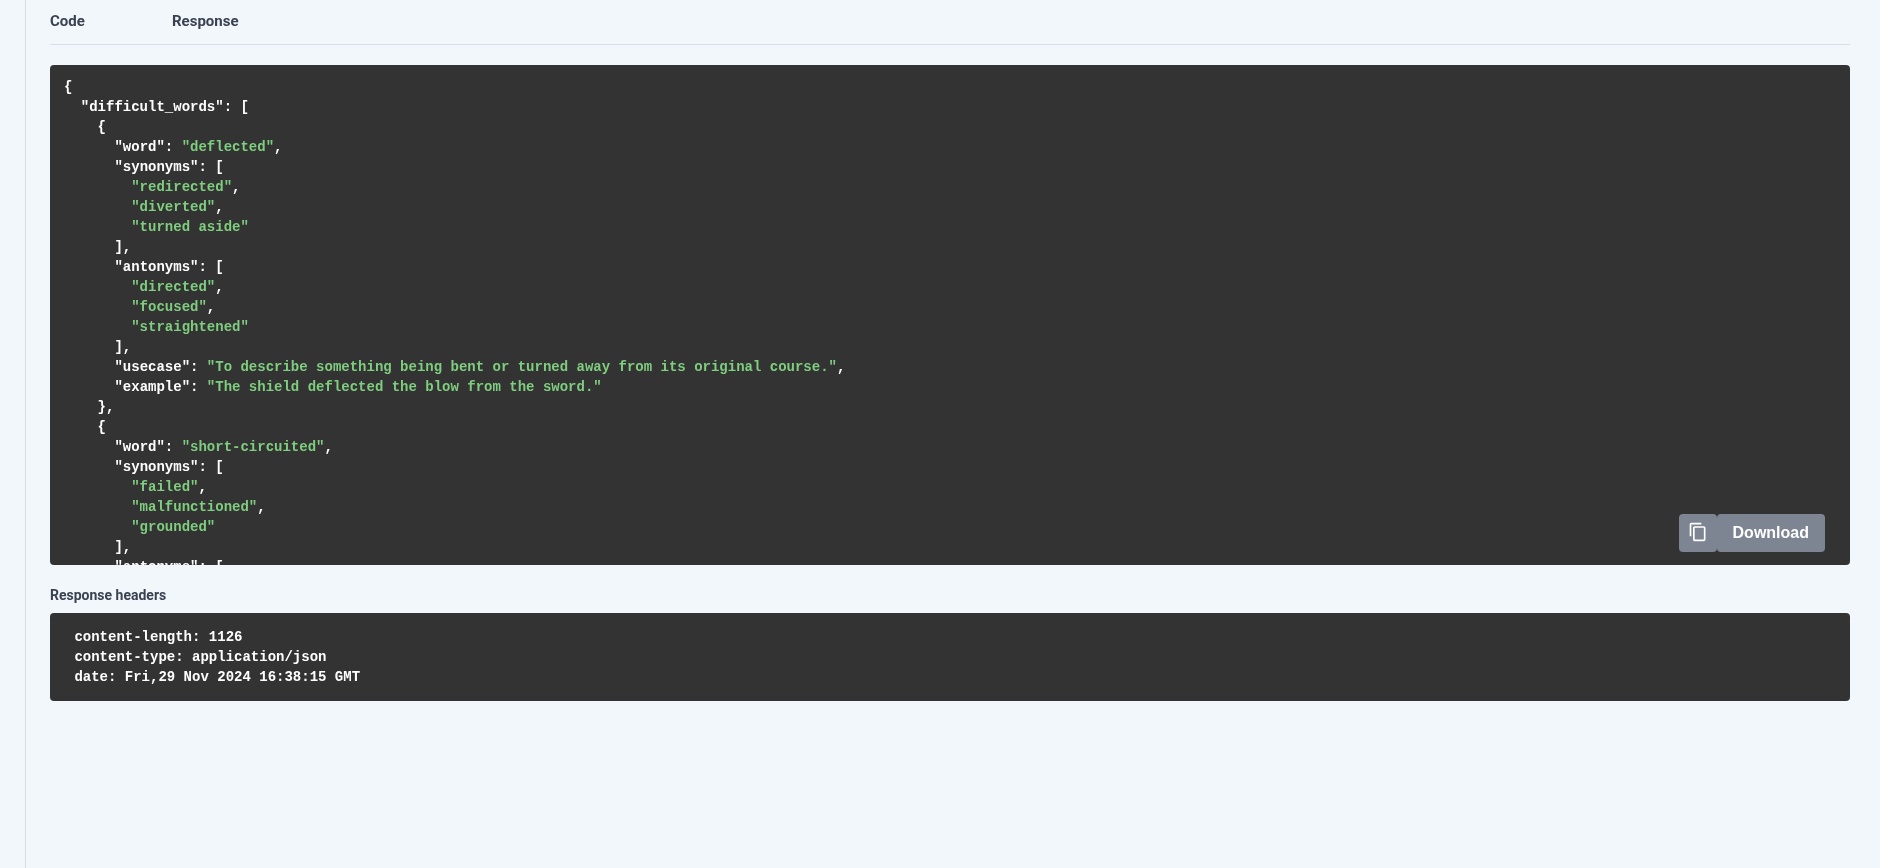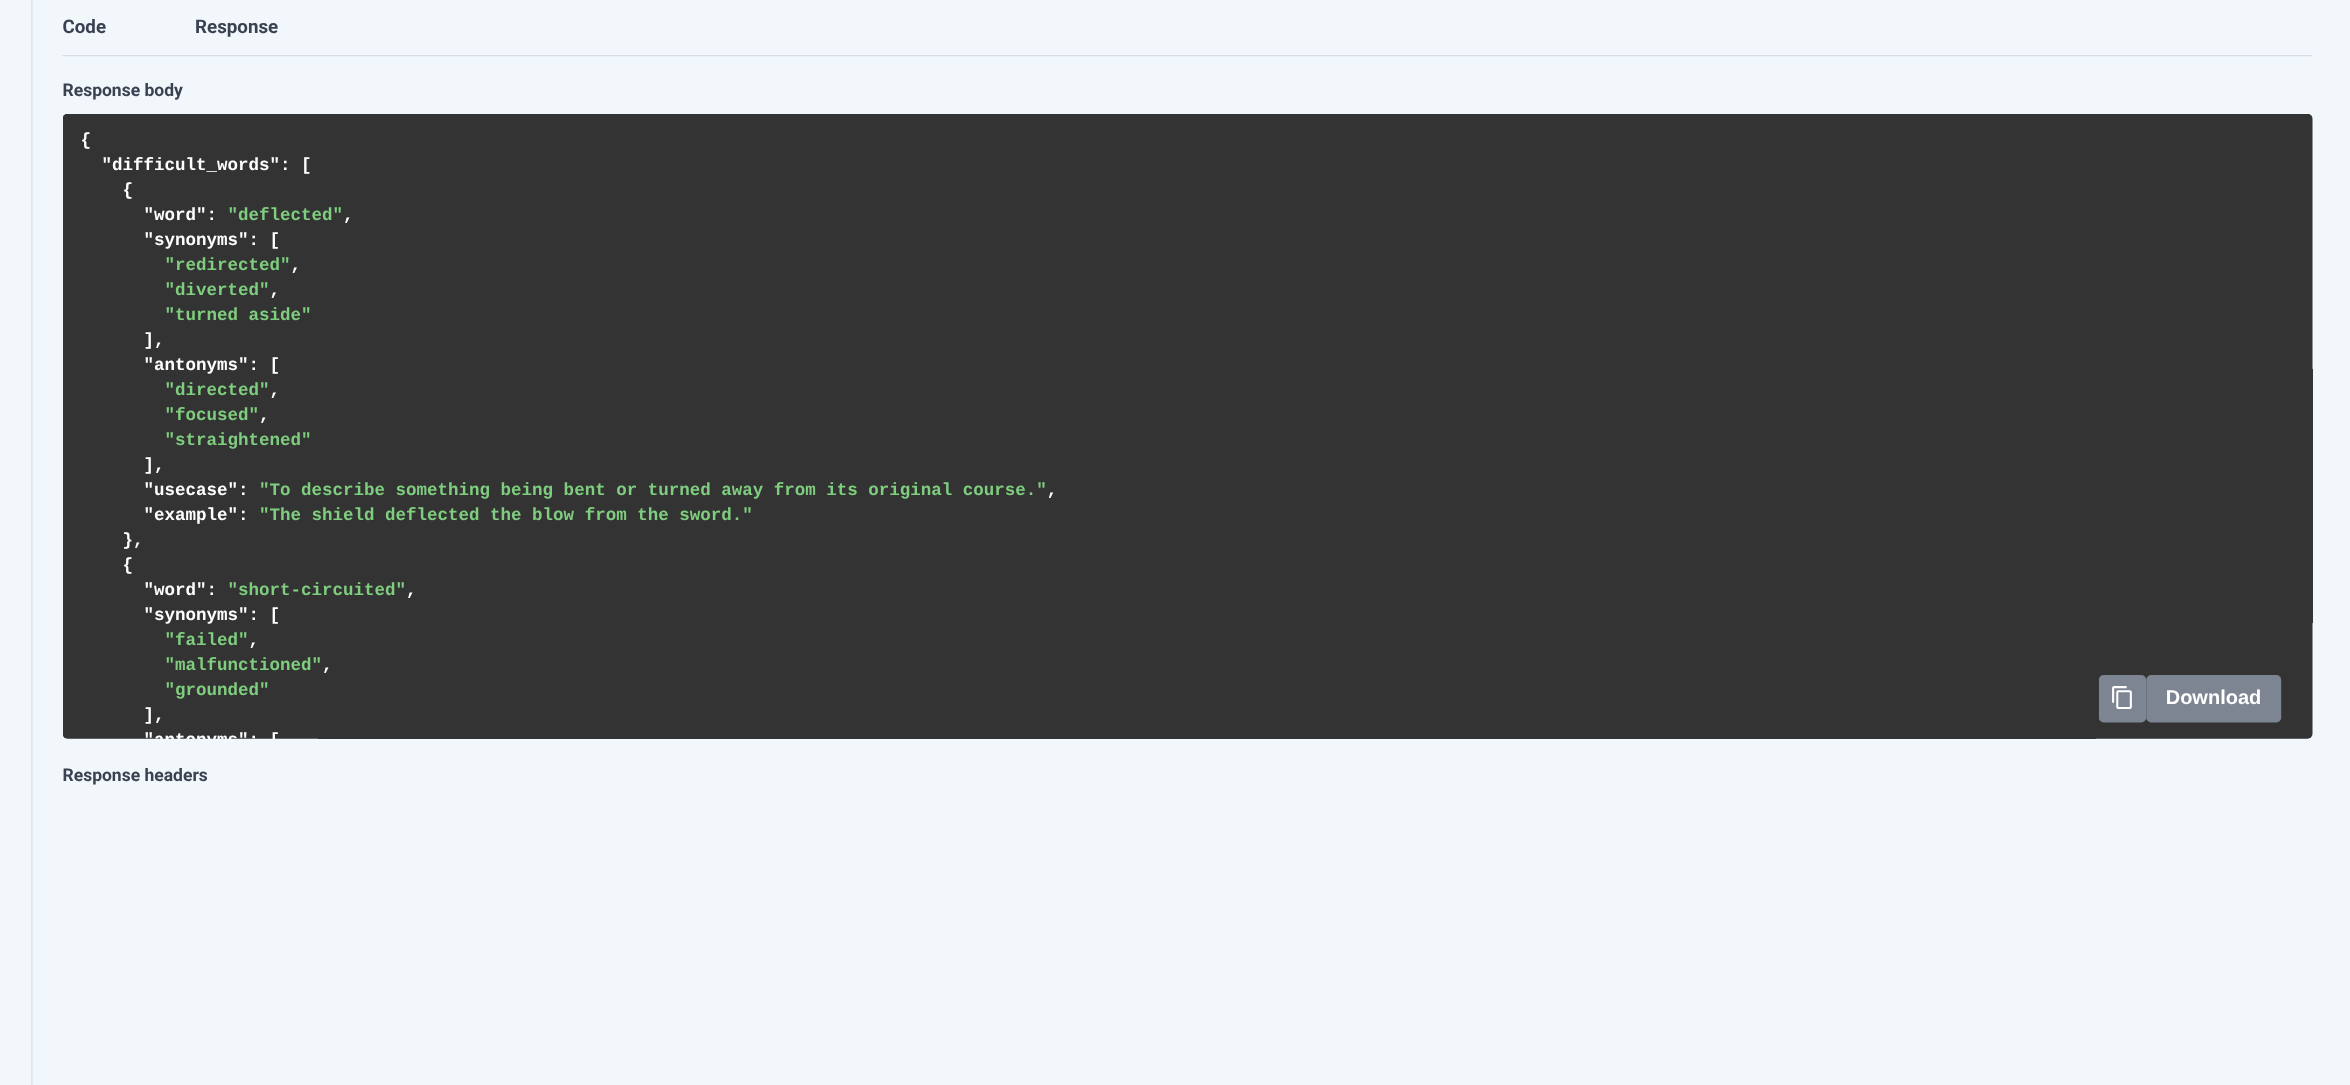--- a/index.html
+++ b/index.html
@@ -22,20 +22,21 @@
   }
   .response-table {
     width: 100%;
   }
   .response-header-row {
     display: flex;
     border-bottom: 1px solid #d8dde7;
     padding-bottom: 14px;
     margin-bottom: 20px;
     padding-top: 12px;
+    gap: 16px;
   }
   .code-header {
     width: 106px;
     font-weight: 700;
     font-size: 15px;
     color: #3b4151;
   }
   .details-header {
     font-weight: 700;
     font-size: 15px;
@@ -149,21 +150,20 @@
 <body>
 
 <div class="container">
   <div class="response-table">
     <div class="response-header-row">
       <div class="code-header">Code</div>
       <div class="details-header">Response</div>
     </div>
     <div class="response-row">
       <div class="details-col">
-        <div class="section-title">Response body</div>
         <div class="code-block-wrapper">
           <pre class="code-block" id="response-body-pre"><span class="json-punct">{</span>
   <span class="json-key">"difficult_words"</span><span class="json-punct">: [</span>
     <span class="json-punct">{</span>
       <span class="json-key">"word"</span><span class="json-punct">: </span><span class="json-string">"deflected"</span><span class="json-punct">,</span>
       <span class="json-key">"synonyms"</span><span class="json-punct">: [</span>
         <span class="json-string">"redirected"</span><span class="json-punct">,</span>
         <span class="json-string">"diverted"</span><span class="json-punct">,</span>
         <span class="json-string">"turned aside"</span>
       <span class="json-punct">],</span>
@@ -188,16 +188,19 @@
               <span class="clipboard-icon">
                 <svg viewBox="0 0 24 24">
                     <path d="M16 1H4c-1.1 0-2 .9-2 2v14h2V3h12V1zm3 4H8c-1.1 0-2 .9-2 2v14c0 1.1.9 2 2 2h11c1.1 0 2-.9 2-2V7c0-1.1-.9-2-2-2zm0 16H8V7h11v14z"></path>
                   </svg>
               </span>
             </button>
             <button class="download-btn">Download</button>
           </div>
         </div>
         <div class="section-title">Response headers</div>
+        <pre class="code-block-headers"> content-length: 1126 
+ content-type: application/json 
+ date: Fri,29 Nov 2024 16:38:15 GMT </pre>
       </div>
     </div>
   </div>
 </div>
 
 </body></html>

